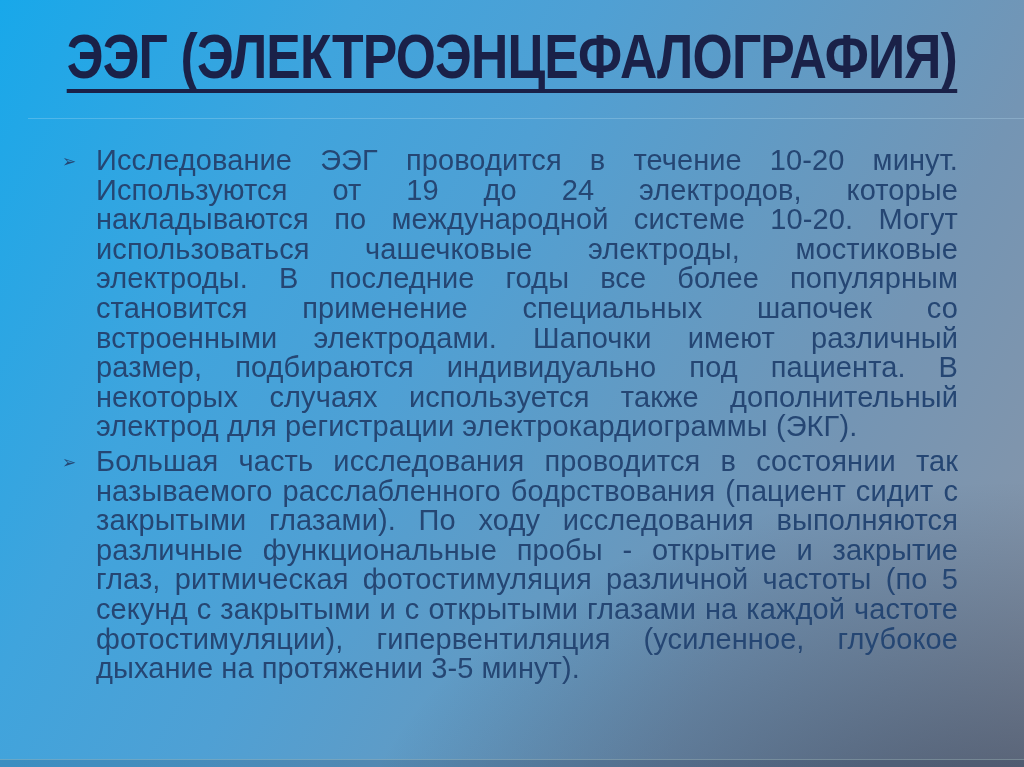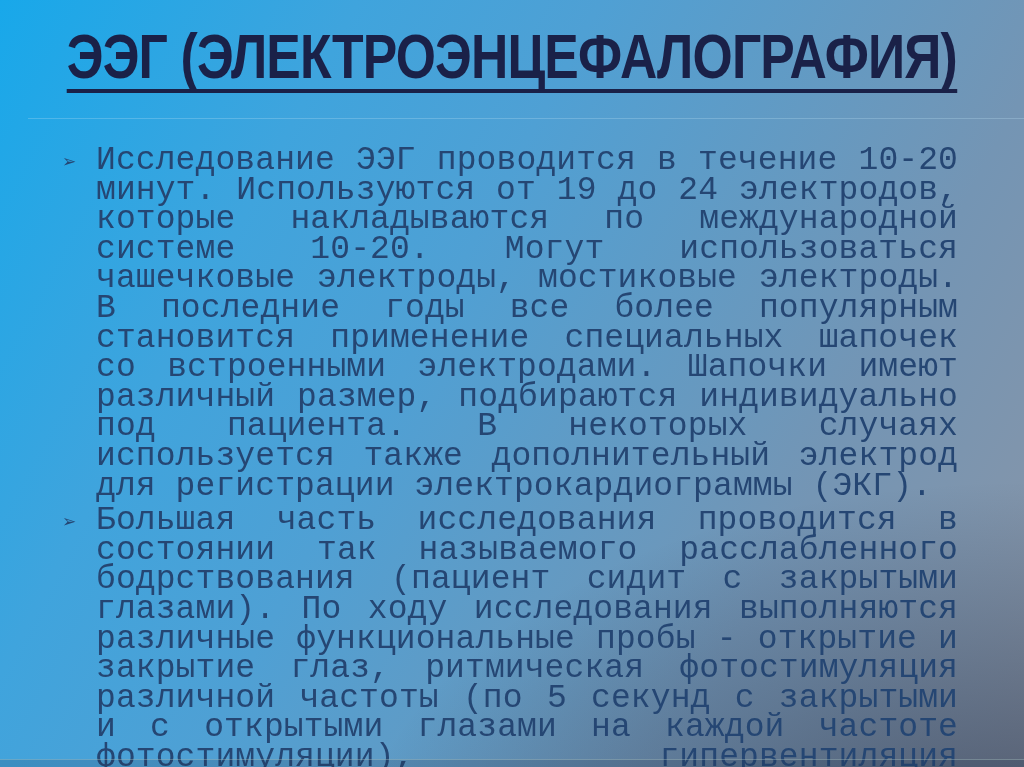--- a/index.html
+++ b/index.html
@@ -47,24 +47,23 @@
   .bullet-item{display:flex;align-items:flex-start;margin-top:5px;}
   .bullet-item:first-child{margin-top:0;}
   .bullet-marker{
     flex:0 0 34px;width:34px;
     font-size:17px;line-height:30px;padding-top:1px;
     color:#254673;
   }
   .bullet-text{
     flex:1;
     text-align:justify;text-justify:inter-word;
-    font-size:33px;line-height:29.6px;
+    font-size:29px;line-height:29.6px;
     color:#254673;
     letter-spacing:0.1px;
-    font-family:Liberation Mono, monospace;
   }
   
   .bottom-edge{
     position:absolute;left:0;right:0;bottom:0;height:7px;
     background:rgba(35,50,75,0.18);
     border-top:1px solid rgba(190,215,210,0.35);
   }
 </style>
 </head>
 <body>

